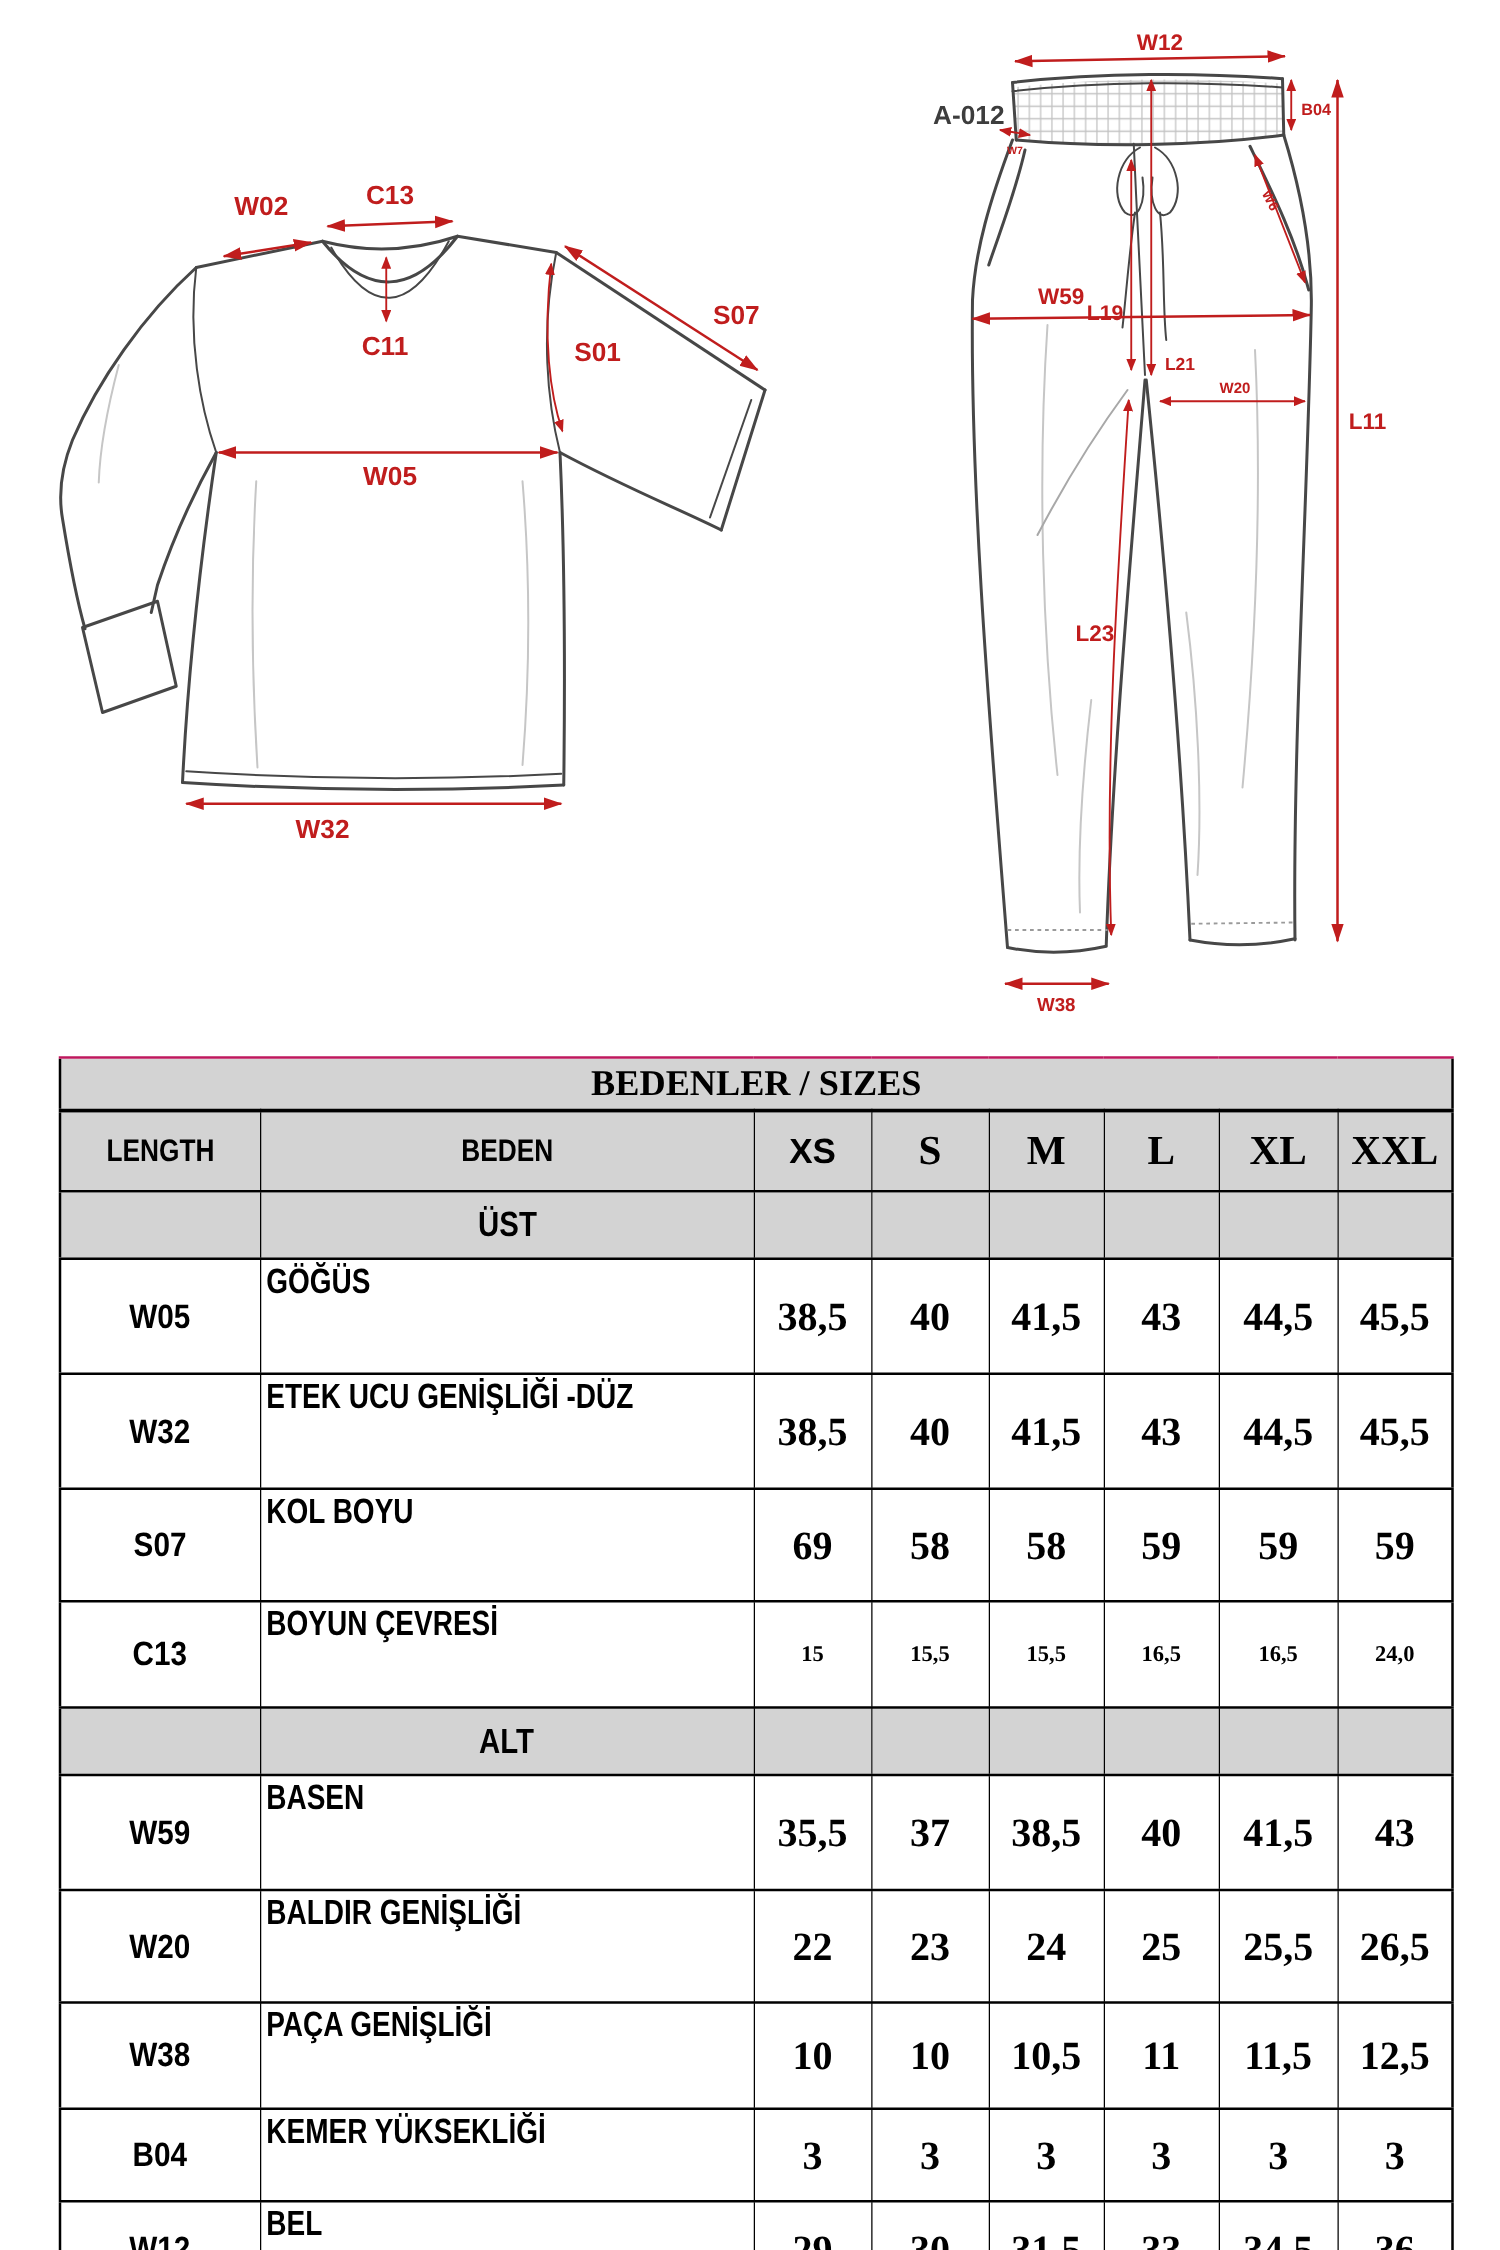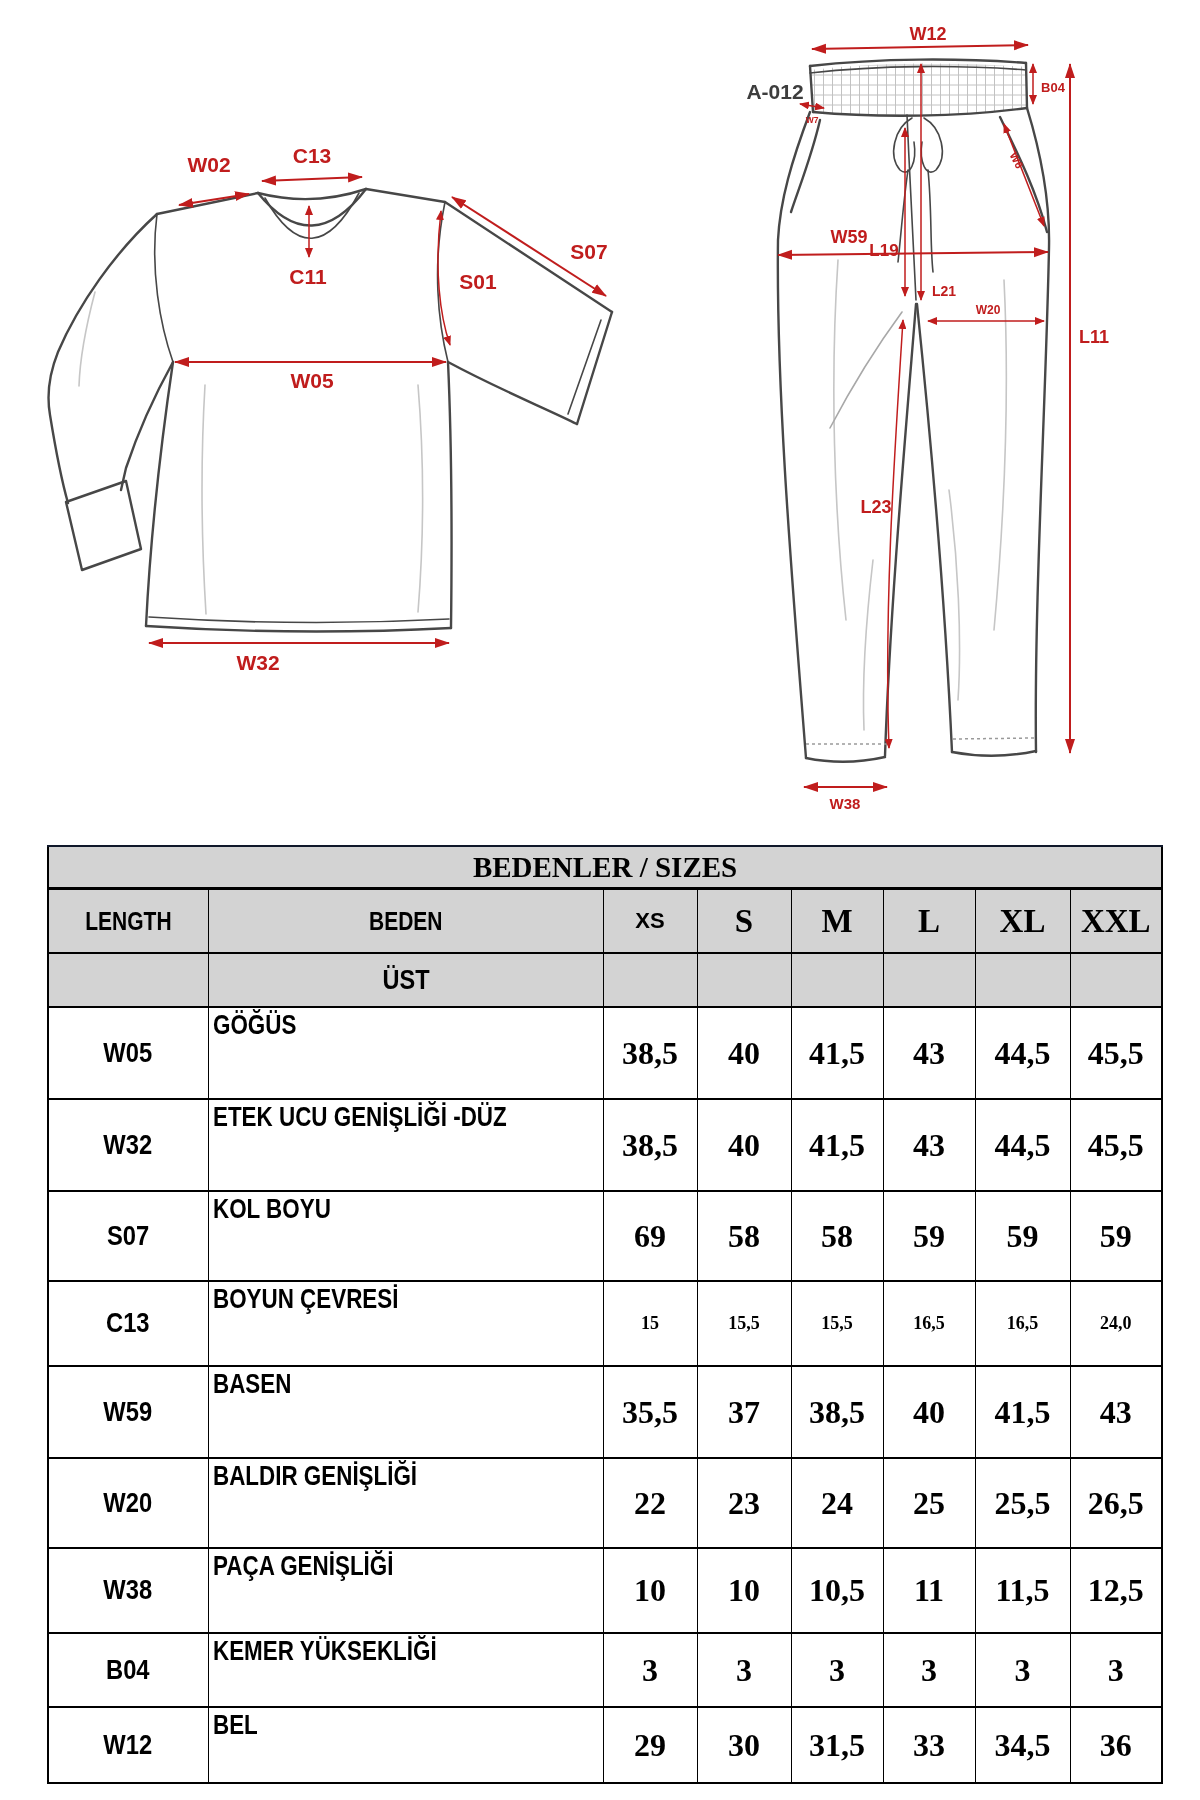--- a/index.html
+++ b/index.html
@@ -17,28 +17,28 @@
   .crease{stroke:#c6c6c6;stroke-width:1.6;fill:none;stroke-linecap:round;}
   .crease2{stroke:#a8a8a8;stroke-width:1.6;fill:none;stroke-linecap:round;}
   .dim{stroke:#c01d1d;stroke-width:2;fill:none;marker-start:url(#as);marker-end:url(#ae);}
   .dim-thin{stroke:#c01d1d;stroke-width:1.5;fill:none;marker-start:url(#ass);marker-end:url(#aes);}
   .stitch{stroke:#9a9a9a;stroke-width:1.5;fill:none;stroke-dasharray:3 3;}
 
   
   table.size-table{position:absolute;left:47px;top:845px;width:1114px;
       border-collapse:collapse;table-layout:fixed;border:2px solid #000;}
   .size-table th,.size-table td{border:1px solid #000;padding:0;overflow:hidden;}
-  .size-table tr{border-top:2px solid #0f172a;border-bottom:2px solid #000;}
+  .size-table tr{border-top:2px solid #be185d;border-bottom:2px solid #000;}
   tr.title-row th{background:#d3d3d3;font-family:"Liberation Serif",serif;
       font-weight:bold;font-size:29px;text-align:center;height:40px;
       border-bottom:3px solid #000;}
   tr.cols-row th{background:#d3d3d3;font-family:"Liberation Serif",serif;
       font-weight:bold;font-size:33px;text-align:center;height:62px;}
   tr.cols-row th.sansh{font-family:"Liberation Sans",sans-serif;font-size:25px;margin-left:16px;}
-  tr.cols-row th.xsh{font-family:"Liberation Sans",sans-serif;font-size:22px;}
+  tr.cols-row th.xsh{font-family:"Liberation Sans",sans-serif;font-size:28px;}
   tr.section-row td{background:#d3d3d3;}
   td.c-code{font-weight:bold;font-size:27px;text-align:center;vertical-align:middle;}
   td.c-name{font-weight:bold;font-size:28px;text-align:left;vertical-align:top;
       padding:2px 0 0 4px;line-height:1.05;}
   td.c-sec{font-weight:bold;font-size:28px;text-align:center;vertical-align:middle;}
   td.c-val{font-family:"Liberation Serif",serif;font-weight:bold;font-size:32px;
       text-align:center;vertical-align:middle;}
   tr.vals-small td.c-val{font-size:18px;}
   .cond{display:inline-block;transform:scaleX(.84);transform-origin:center;white-space:nowrap;}
   .condL{display:inline-block;transform:scaleX(.8);transform-origin:left center;white-space:nowrap;}
@@ -242,20 +242,30 @@
         <tr class="data-row sec0 r3 vals-small" style="height: 85px;">
           <td class="c-code"><span class="condC">C13</span></td>
           <td class="c-name"><span class="condL">BOYUN ÇEVRESİ</span></td>
           <td class="c-val">15</td>
           <td class="c-val">15,5</td>
           <td class="c-val">15,5</td>
           <td class="c-val">16,5</td>
           <td class="c-val">16,5</td>
           <td class="c-val">24,0</td>
         </tr>
+        <tr class="section-row sec1" style="height: 54px;">
+          <td></td>
+          <td class="c-sec"><span class="cond">ALT</span></td>
+          <td></td>
+          <td></td>
+          <td></td>
+          <td></td>
+          <td></td>
+          <td></td>
+        </tr>
         <tr class="data-row sec1 r0" style="height: 92px;">
           <td class="c-code"><span class="condC">W59</span></td>
           <td class="c-name"><span class="condL">BASEN</span></td>
           <td class="c-val">35,5</td>
           <td class="c-val">37</td>
           <td class="c-val">38,5</td>
           <td class="c-val">40</td>
           <td class="c-val">41,5</td>
           <td class="c-val">43</td>
         </tr>

